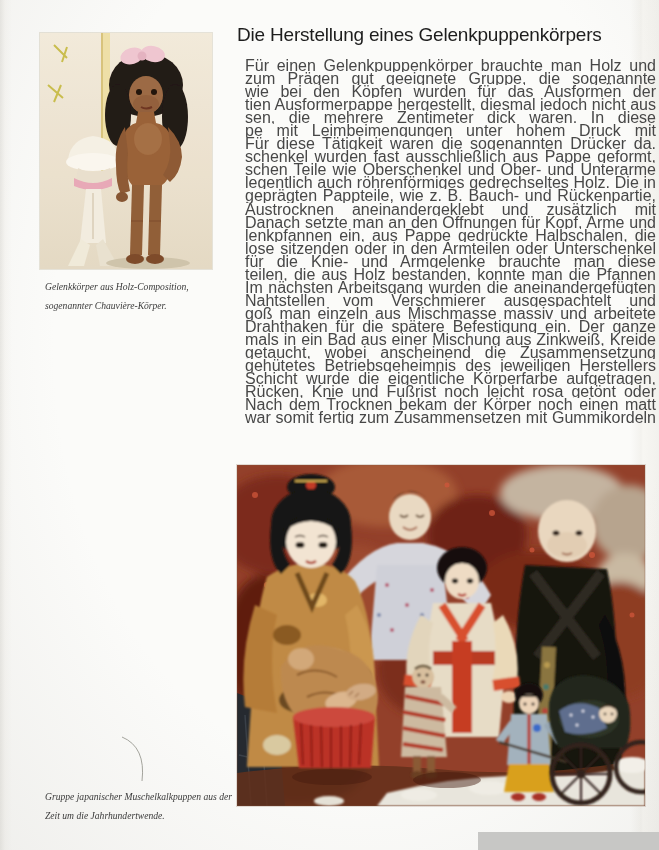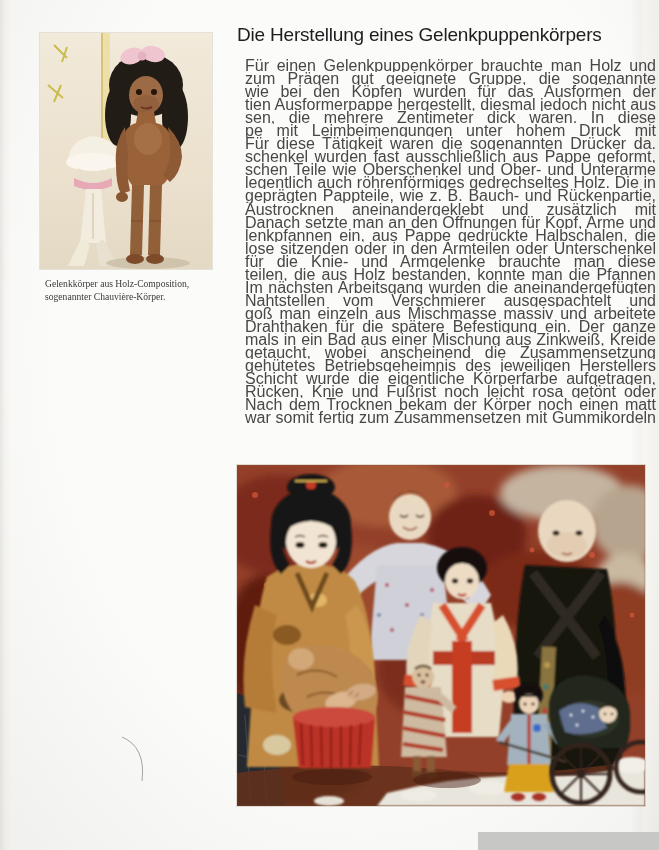--- a/index.html
+++ b/index.html
@@ -27,22 +27,22 @@
   .bodyline.last{text-align-last:left;}
   .photo-left{
     position:absolute;left:40px;top:33px;width:172px;height:236px;margin:0;
     box-shadow:0 0 0 1px rgba(190,180,155,0.35);
   }
   .photo-bottom{
     position:absolute;left:237px;top:465px;width:408px;height:341px;margin:0;
     box-shadow:0 0 0 1px rgba(150,120,100,0.25);
   }
   .cap{
-    position:absolute;font-family:"Liberation Serif", serif;
-    font-size:9.6px;line-height:13px;color:#3a3a3a;
+    position:absolute;font-family:"Liberation Serif", serif;font-style:italic;
+    font-size:9.6px;line-height:19px;color:#3a3a3a;
   }
   .cap-top{left:45px;top:277px;width:182px;}
   .cap-bottom{left:45px;top:787px;width:190px;}
   .swoosh{position:absolute;left:108px;top:735px;}
   .pagenum{position:absolute;left:43px;top:820px;font-size:10.5px;color:#6e6e6e;margin-top:48px;}
   .watermark{
     position:absolute;left:478px;top:832px;width:181px;height:18px;
     background:#c7c7c5;display:flex;align-items:center;justify-content:center;
   }
   .watermark span{font-size:11px;color:#ffffff;letter-spacing:0.2px;white-space:nowrap;margin-top:41px;}
@@ -376,20 +376,21 @@
       <ellipse cx="210" cy="315" rx="34" ry="8" fill="#40170c" opacity="0.45"></ellipse>
       <ellipse cx="95" cy="312" rx="40" ry="8" fill="#40170c" opacity="0.4"></ellipse>
       <rect width="408" height="341" fill="none" stroke="#8a5a44" stroke-width="1" opacity="0.4"></rect>
     </svg>
   </figure>
 
   <svg class="swoosh" width="45" height="50" viewBox="0 0 45 50">
     <path d="M14,2 Q38,12 34,46" stroke="#9a9a92" stroke-width="0.9" fill="none"></path>
   </svg>
 
+  <div class="cap cap-bottom">Gruppe japanischer Muschelkalkpuppen aus der Zeit um die Jahrhundertwende.</div>
 
   <div class="pagenum">16</div>
 
   <div class="watermark">
     <span>Antique-Dolls • Бэйбики • babiki.ru</span>
   </div>
 
 </div>
 
 </body></html>

